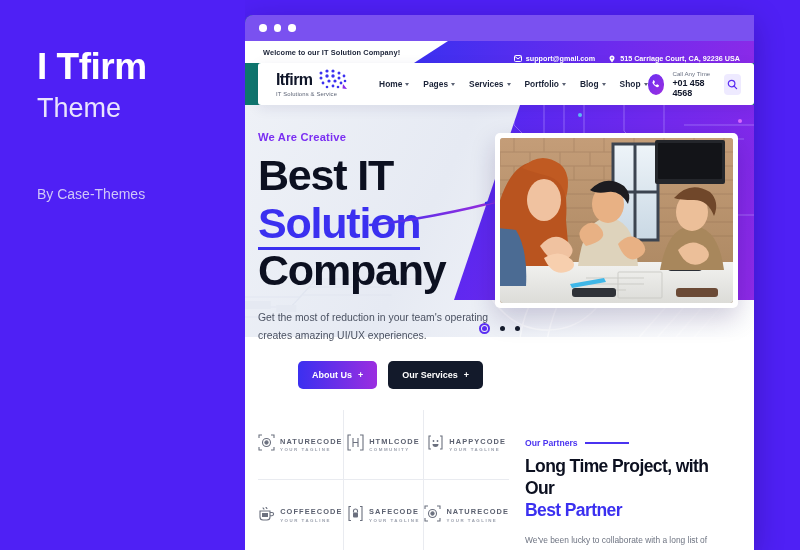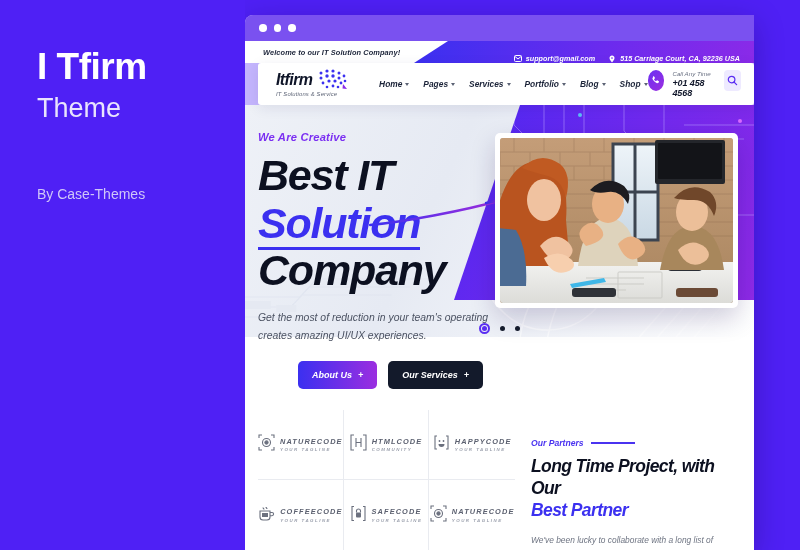--- a/index.html
+++ b/index.html
@@ -87,25 +87,24 @@
     font-size:10.5px; font-weight:700; color:#fff;
     border-radius:5px; white-space:nowrap;
   }
   .btn.grad { background:linear-gradient(90deg,#3b30f0 0%,#9b2ee0 100%);margin-left:40px; }
   .btn.dark { background:#131a2b;text-align:right; }
   .m-btns .btn { padding:11px 15px; }
 
   
   .desk {
     position:absolute; left:245px; top:15px; width:509px; height:535px;
-    background:#c4b5fd;
+    background:#0f766e;
     border-radius:8px 0 0 0;
     overflow:hidden;
     box-shadow:0 8px 30px rgba(20,5,70,.30);
-    font-style:italic;
   }
   .desk-chrome {
     height:26px; background:#7a51f0;
     display:flex; align-items:center; padding-left:14px; gap:7px;
   }
   .chdot { width:7.5px; height:7.5px; border-radius:50%; background:#fff; }
 
   
   .topbar {
     position:relative; height:22px; background:#ffffff;
@@ -147,21 +146,21 @@
   .logo-dots { position:absolute; left:41px; top:-4px; }
   .logo-tag { font-size:5.9px; color:#5d6476; letter-spacing:.15px; margin-top:2px; }
 
   .menu { display:flex; align-items:center; gap:14px; margin-left:18px; }
   .menu-item {
     display:flex; align-items:center; gap:3px;
     font-size:8.4px; font-weight:700; color:#1b2338; white-space:nowrap;
   }
   .caret { width:0; height:0; border-left:2.6px solid transparent; border-right:2.6px solid transparent; border-top:3px solid #5b6274; }
 
-  .nav-right { margin-left:auto; display:flex; align-items:flex-start; gap:8px; padding-right:13px; }
+  .nav-right { margin-left:auto; display:flex; align-items:center; gap:8px; padding-right:13px; }
   .phone-circle {
     width:21px; height:21px; border-radius:50%;
     background:linear-gradient(135deg,#6b2ff2,#9b2ee0);
     display:flex; align-items:center; justify-content:center;
   }
   .call-lbl { font-size:6.2px; color:#6a7183; line-height:1.25; }
   .call-num { font-size:9px; font-weight:700; color:#10162a; letter-spacing:-.1px; }
   .search-btn {
     width:21px; height:21px; border-radius:4px; background:#eeeaff;
     display:flex; align-items:center; justify-content:center;
@@ -212,21 +211,21 @@
   .plogos { width:300px; display:grid; grid-template-columns:1fr 1fr 1fr; grid-template-rows:1fr 1fr; }
   .pcell {
     display:flex; align-items:center; justify-content:center; gap:5px;
     border-right:1px solid #e9ebf0; border-bottom:1px solid #e9ebf0;
   }
   .pcell:nth-child(3n) { border-right:none; }
   .pcell:nth-child(n+4) { border-bottom:none; }
   .pname { font-size:7.4px; font-weight:700; color:#5c6170; letter-spacing:1.1px; line-height:1.25; }
   .ptag { font-size:4.4px; font-weight:700; color:#9ba0ad; letter-spacing:1.5px; margin-top:1.5px; }
 
-  .pinfo { flex:1; padding:28px 8px 0 16px; }
+  .pinfo { flex:1; padding:28px 14px 0 16px; }
   .p-eyebrow { display:flex; align-items:center; gap:7px; font-size:8.6px; font-weight:700; color:#4a33f0; margin-bottom:8px; }
   .p-eyebrow .line { width:44px; height:1.4px; background:#4a33f0; }
   .p-h2 { font-size:17.5px; font-weight:700; color:#0c1020; line-height:1.25; letter-spacing:-.6px; }
   .p-h2 .hl { color:#3b30f0; }
   .p-para { margin-top:11px; font-size:8.4px; line-height:1.75; color:#6e7482; width:215px; }
 </style>
 </head>
 <body>
 
 <div class="promo">

